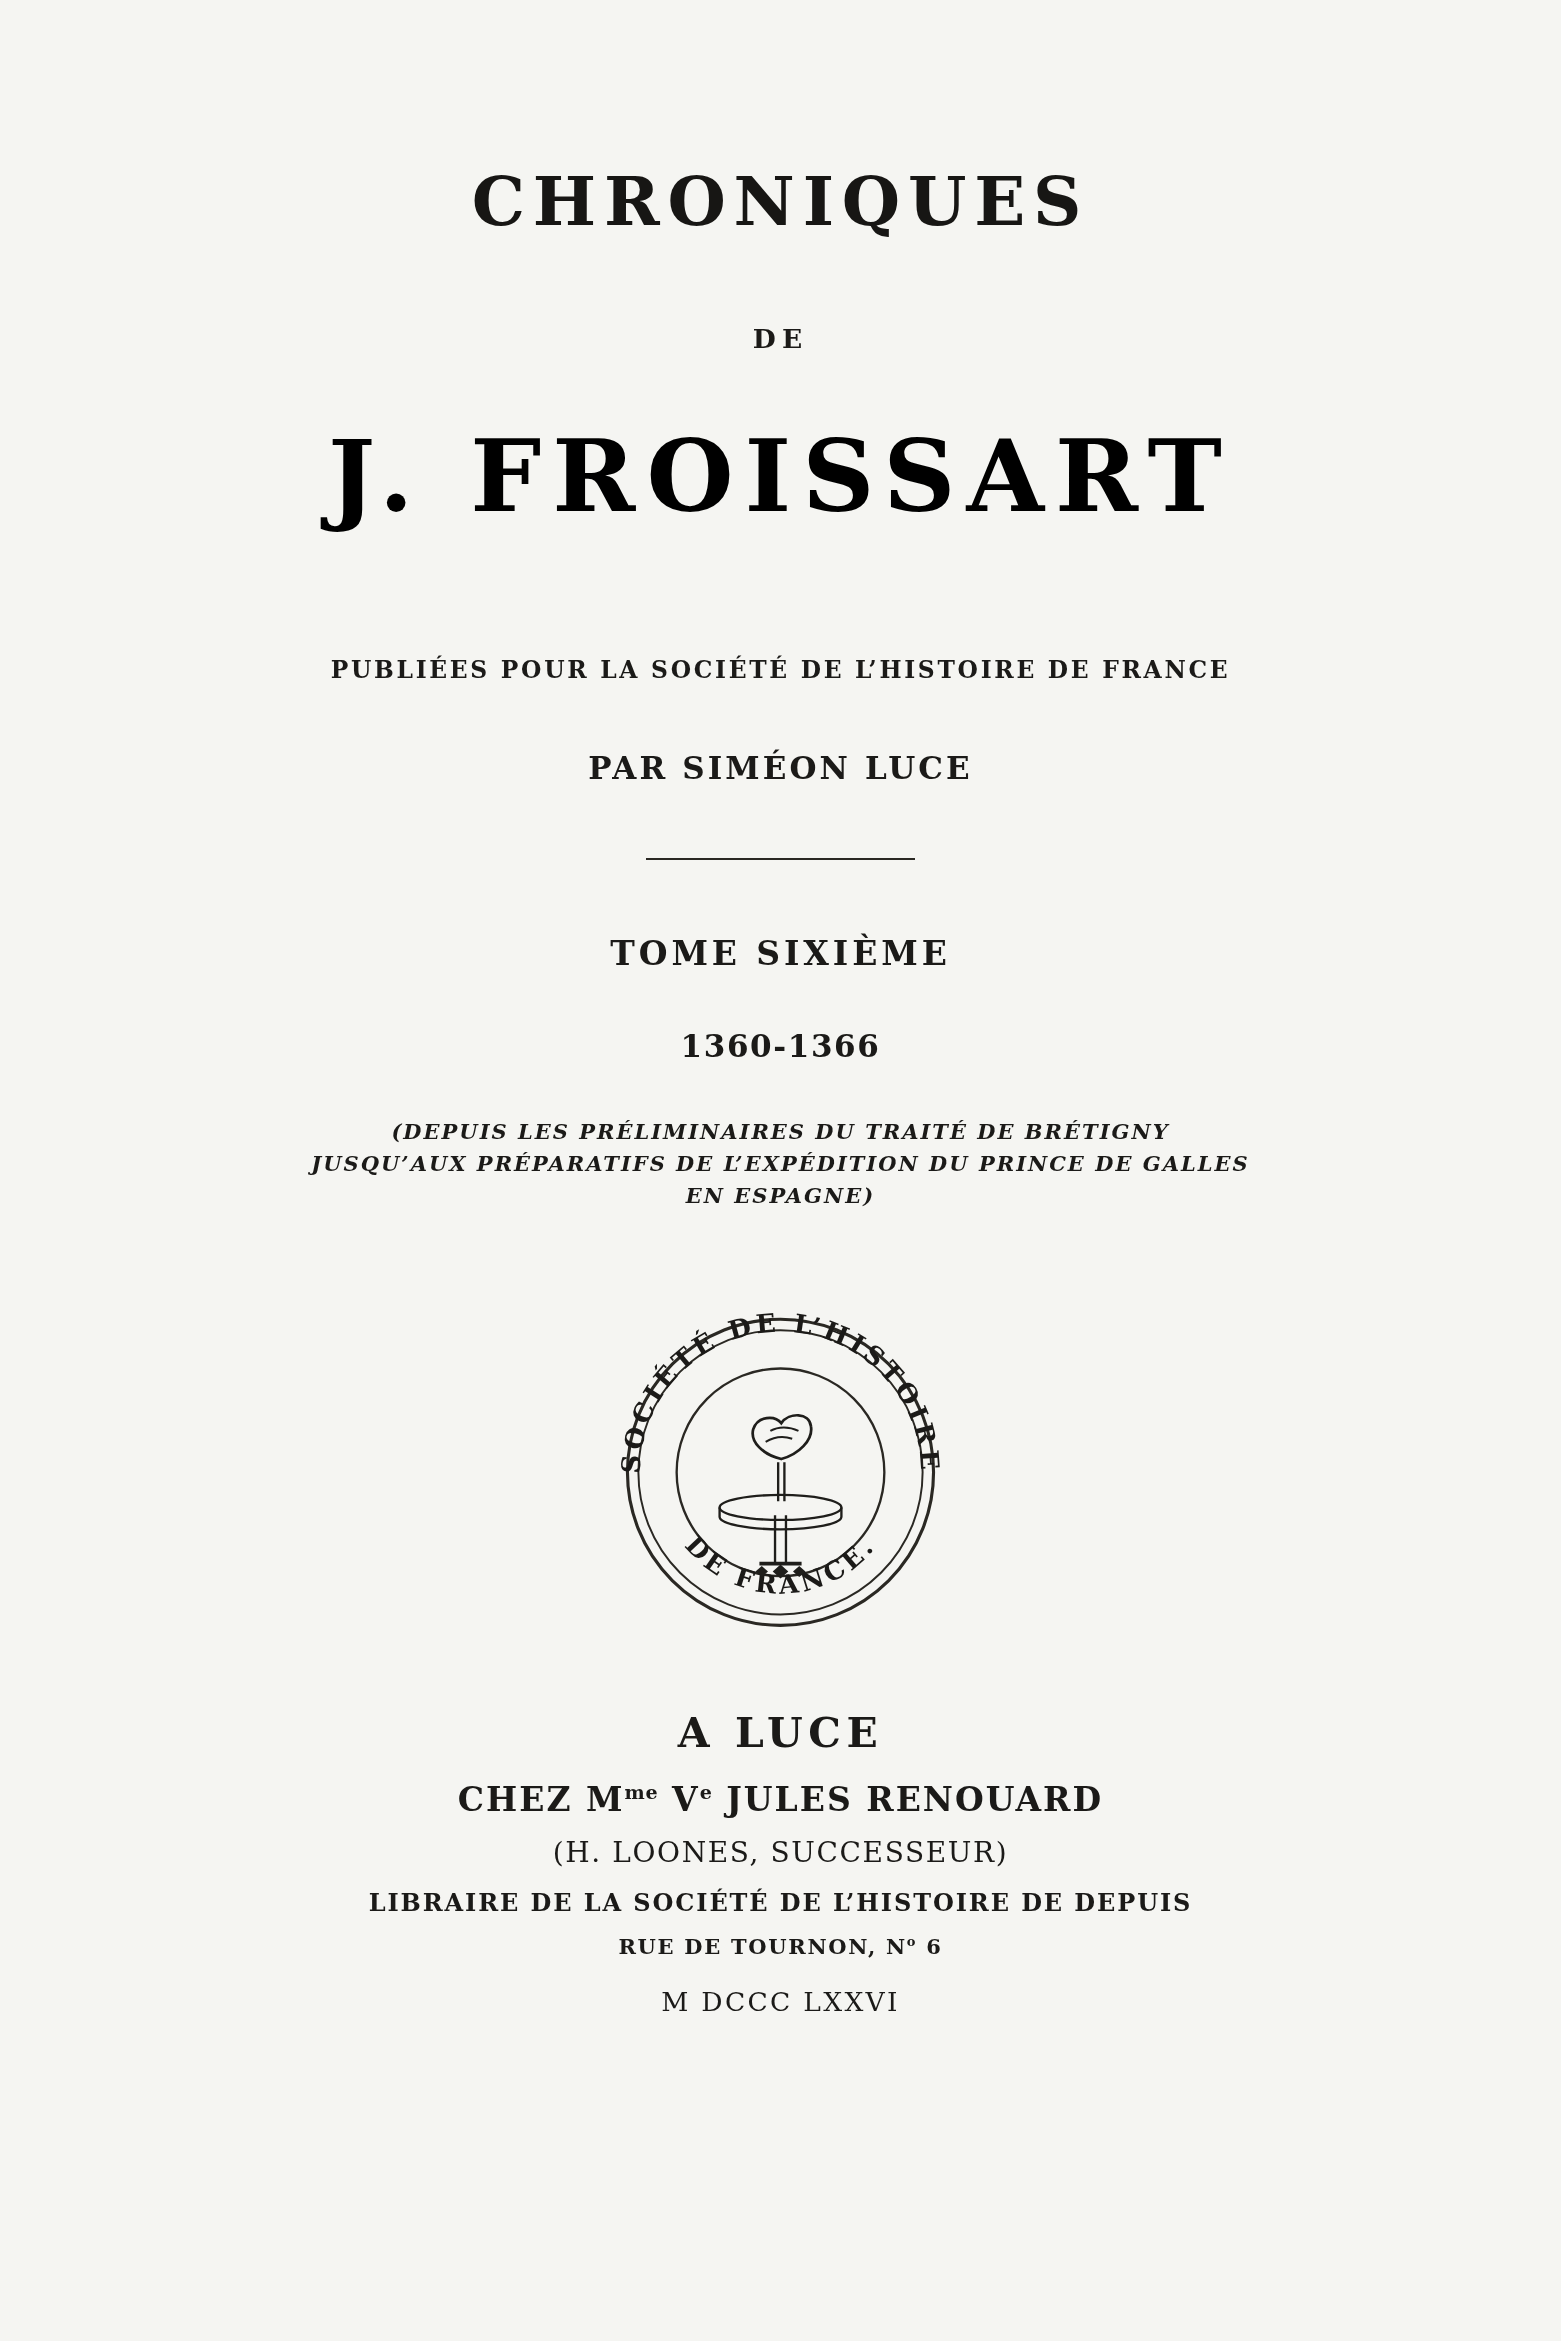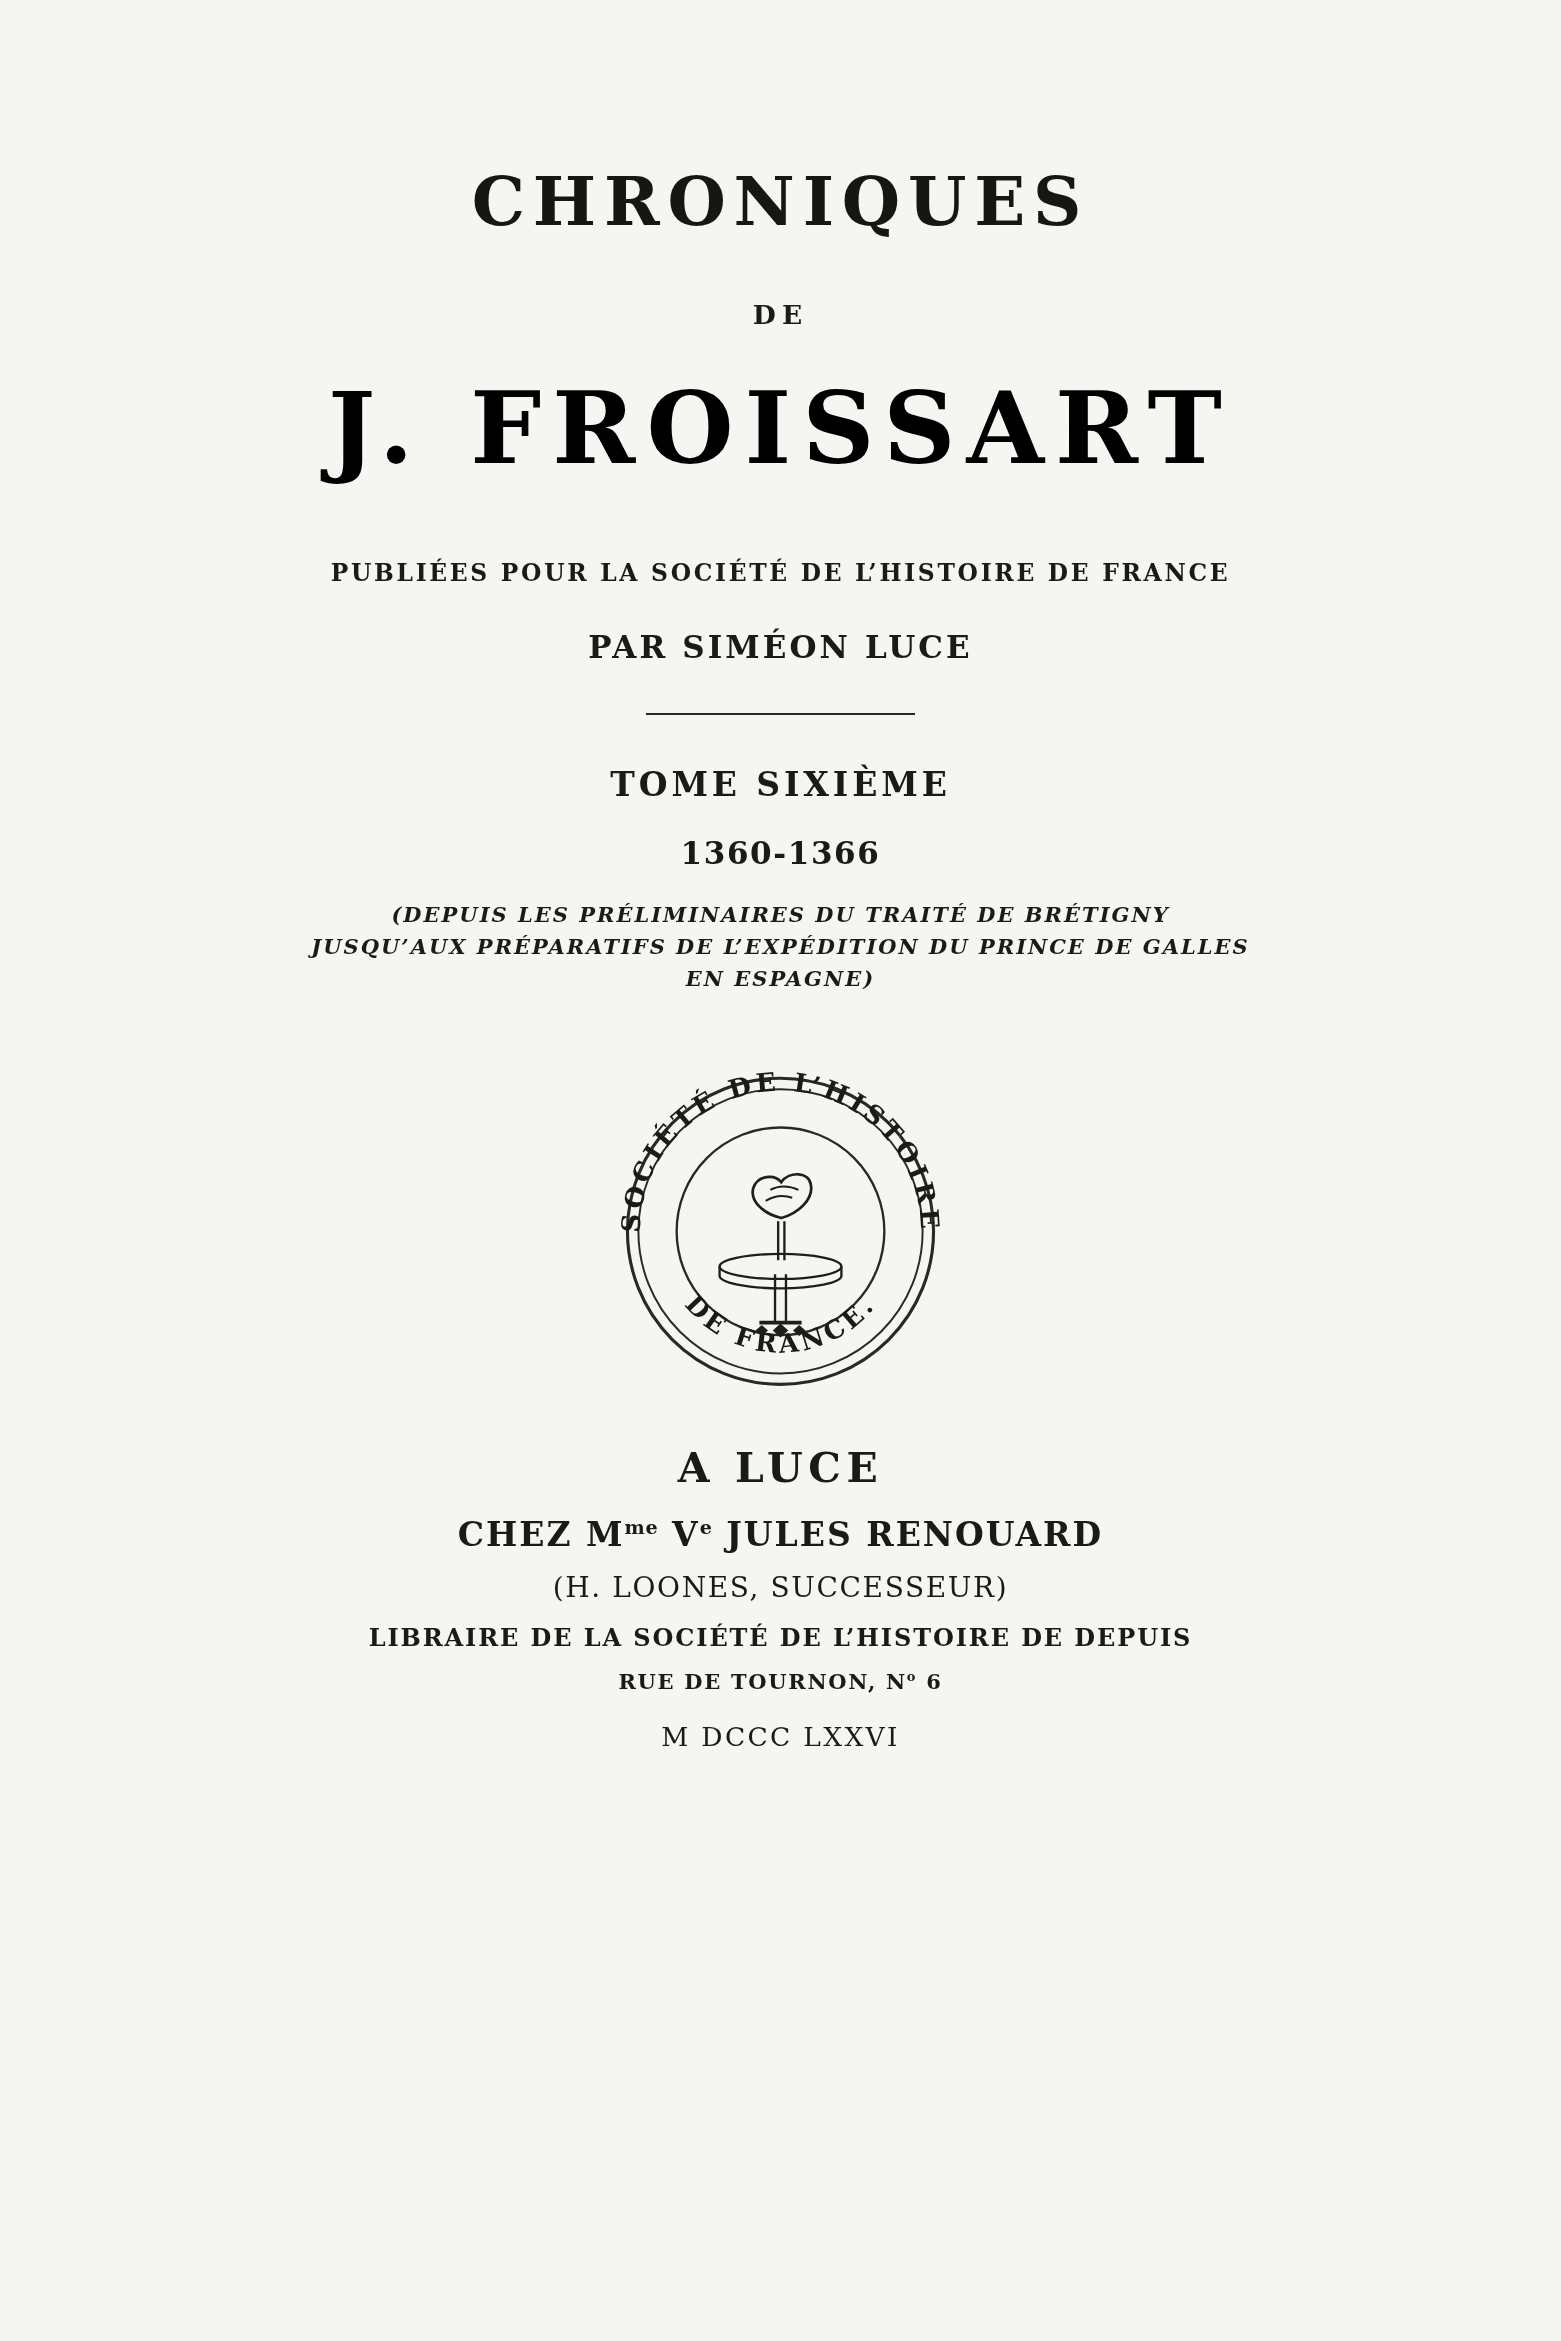--- a/index.html
+++ b/index.html
@@ -15,20 +15,21 @@
     position: relative;
     overflow: hidden;
   }
   .page {
     position: absolute;
     inset: 0;
     background: #f5f5f2;
     display: flex;
     flex-direction: column;
     align-items: center;
+    gap: 24px;
   }
 
   
   .title-main {
     margin-top: 168px;
     font-family: "DejaVu Serif", serif;
     font-weight: 700;
     font-size: 67px;
     letter-spacing: 7.8px;
     line-height: 1;
@@ -45,21 +46,21 @@
   .title-author {
     margin-top: 48px;
     font-weight: 700;
     font-size: 100px;
     letter-spacing: 11px;
     line-height: 1;
     text-align: center;
     color: #000000;
   }
   .subtitle-society {
-    margin-top: 81px;
+    margin-top: 106px;
     font-size: 23.4px;
     font-weight: 700;
     letter-spacing: 2.7px;
     text-align: right;
   }
   .subtitle-editor {
     margin-top: 42px;
     font-size: 31px;
     font-weight: 700;
     letter-spacing: 3.1px;

